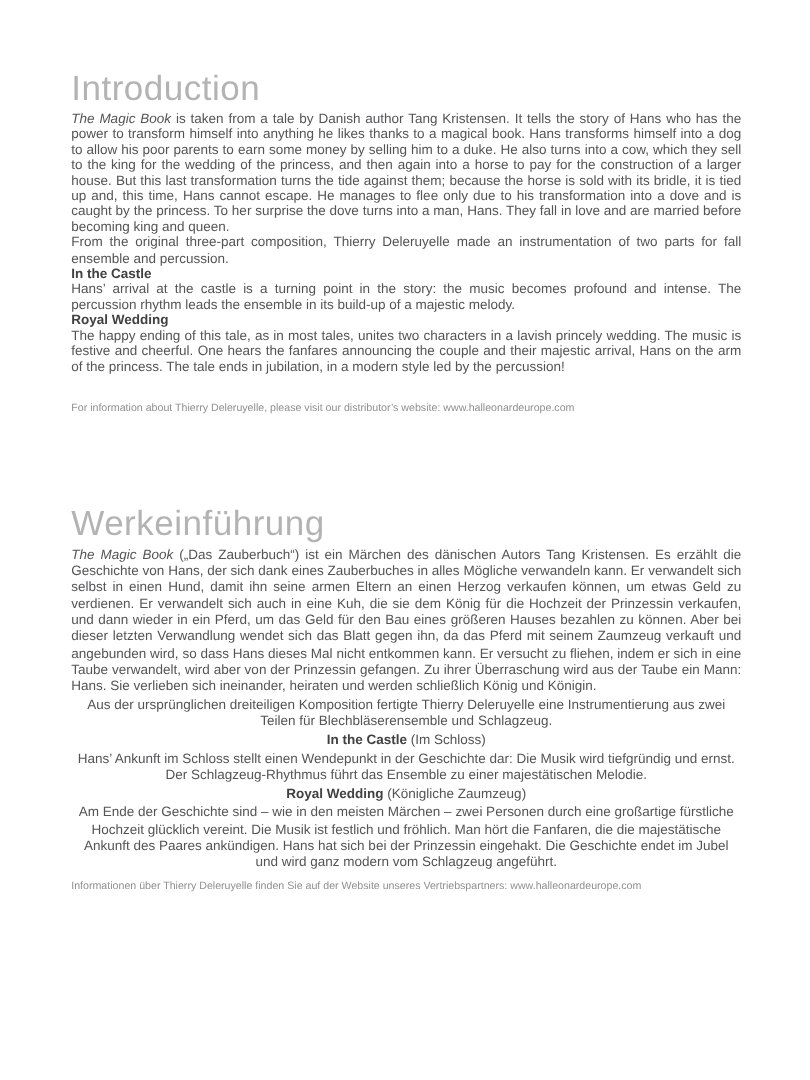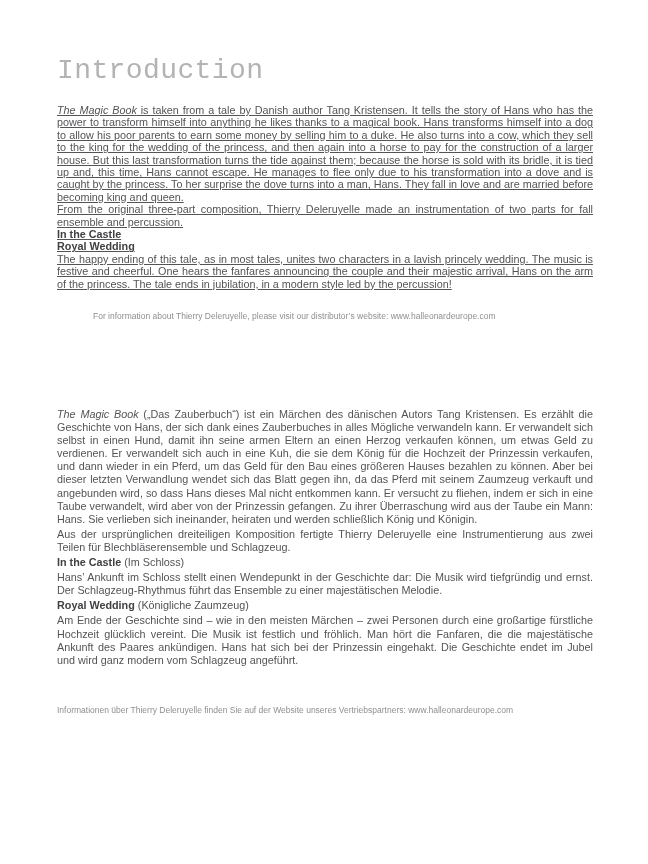--- a/index.html
+++ b/index.html
@@ -19,70 +19,71 @@
   #section-intro { top: 56px; }
   #section-werk  { top: 404px; }
 
   .section-title {
     margin: 0;
     font-size: 28px;
     line-height: 30px;
     font-weight: 400;
     letter-spacing: 0.4px;
     color: #b3b3b3;
-    font-family: Liberation Mono, monospace;
   }
 
   .body-block {
     text-align: justify;
     color: #545457;
     font-size: 10.8px;
   }
-  #section-intro .body-block { margin-top: 18px;  line-height: 12.4px; text-decoration: underline; }
+  #section-intro .body-block { margin-top: 3px;  line-height: 12.4px; }
   #section-werk  .body-block { margin-top: 4px; line-height: 13.1px; }
 
   .body-block p { margin: 0; }
-  #section-werk .body-block p + p { margin-top: 2px; }
+  #section-werk .body-block p + p { margin-top: 2px; text-align: center; }
 
   .lead-italic { font-style: italic; }
 
   .inline-heading { text-align: left; }
   .head-bold {
     font-weight: 700;
     color: #414144;
   }
   .head-suffix { font-weight: 400; }
 
   .note {
     font-size: 8.5px;
     line-height: 10px;
     color: #8f8f8f;
     text-align: left;
   }
-  #section-intro .note { margin-top: 21px; margin-left: 36px; }
-  #section-werk  .note { margin-top: 38px; }
+  #section-intro .note { margin-top: 21px; }
+  #section-werk  .note { margin-top: 6px; }
 </style>
 </head>
 <body>
 
 <div class="page">
 
   <div class="section" id="section-intro">
     <h1 class="section-title">Introduction</h1>
     <div class="body-block">
       <p><span class="lead-italic">The Magic Book</span><span> is taken from a tale by Danish author Tang Kristensen. It tells the story of Hans who has the power to transform himself into anything he likes thanks to a magical book. Hans transforms himself into a dog to allow his poor parents to earn some money by selling him to a duke. He also turns into a cow, which they sell to the king for the wedding of the princess, and then again into a horse to pay for the construction of a larger house. But this last transformation turns the tide against them; because the horse is sold with its bridle, it is tied up and, this time, Hans cannot escape. He manages to flee only due to his transformation into a dove and is caught by the princess. To her surprise the dove turns into a man, Hans. They fall in love and are married before becoming king and queen.</span></p>
       <p>From the original three-part composition, Thierry Deleruyelle made an instrumentation of two parts for fall ensemble and percussion.</p>
       <p class="inline-heading"><span class="head-bold">In the Castle</span><span class="head-suffix"></span></p>
+      <p>Hans’ arrival at the castle is a turning point in the story: the music becomes profound and intense. The percussion rhythm leads the ensemble in its build-up of a majestic melody.</p>
       <p class="inline-heading"><span class="head-bold">Royal Wedding</span><span class="head-suffix"></span></p>
       <p>The happy ending of this tale, as in most tales, unites two characters in a lavish princely wedding. The music is festive and cheerful. One hears the fanfares announcing the couple and their majestic arrival, Hans on the arm of the princess. The tale ends in jubilation, in a modern style led by the percussion!</p>
     </div>
     <div class="note">For information about Thierry Deleruyelle, please visit our distributor’s website: www.halleonardeurope.com</div>
   </div>
 
   <div class="section" id="section-werk">
+    <h1 class="section-title">Werkeinführung</h1>
     <div class="body-block">
       <p><span class="lead-italic">The Magic Book</span><span> („Das Zauberbuch“) ist ein Märchen des dänischen Autors Tang Kristensen. Es erzählt die Geschichte von Hans, der sich dank eines Zauberbuches in alles Mögliche verwandeln kann. Er verwandelt sich selbst in einen Hund, damit ihn seine armen Eltern an einen Herzog verkaufen können, um etwas Geld zu verdienen. Er verwandelt sich auch in eine Kuh, die sie dem König für die Hochzeit der Prinzessin verkaufen, und dann wieder in ein Pferd, um das Geld für den Bau eines größeren Hauses bezahlen zu können. Aber bei dieser letzten Verwandlung wendet sich das Blatt gegen ihn, da das Pferd mit seinem Zaumzeug verkauft und angebunden wird, so dass Hans dieses Mal nicht entkommen kann. Er versucht zu fliehen, indem er sich in eine Taube verwandelt, wird aber von der Prinzessin gefangen. Zu ihrer Überraschung wird aus der Taube ein Mann: Hans. Sie verlieben sich ineinander, heiraten und werden schließlich König und Königin.</span></p>
       <p>Aus der ursprünglichen dreiteiligen Komposition fertigte Thierry Deleruyelle eine Instrumentierung aus zwei Teilen für Blechbläserensemble und Schlagzeug.</p>
       <p class="inline-heading"><span class="head-bold">In the Castle</span><span class="head-suffix"> (Im Schloss)</span></p>
       <p>Hans’ Ankunft im Schloss stellt einen Wendepunkt in der Geschichte dar: Die Musik wird tiefgründig und ernst. Der Schlagzeug-Rhythmus führt das Ensemble zu einer majestätischen Melodie.</p>
       <p class="inline-heading"><span class="head-bold">Royal Wedding</span><span class="head-suffix"> (Königliche Zaumzeug)</span></p>
       <p>Am Ende der Geschichte sind – wie in den meisten Märchen – zwei Personen durch eine großartige fürstliche Hochzeit glücklich vereint. Die Musik ist festlich und fröhlich. Man hört die Fanfaren, die die majestätische Ankunft des Paares ankündigen. Hans hat sich bei der Prinzessin eingehakt. Die Geschichte endet im Jubel und wird ganz modern vom Schlagzeug angeführt.</p>
     </div>
     <div class="note">Informationen über Thierry Deleruyelle finden Sie auf der Website unseres Vertriebspartners: www.halleonardeurope.com</div>
   </div>

